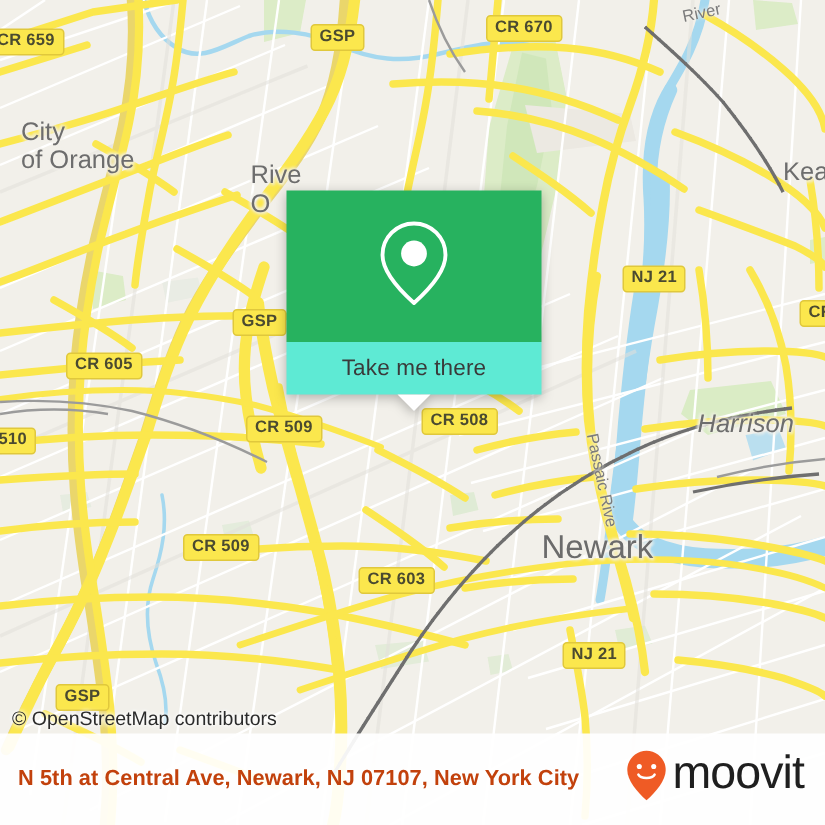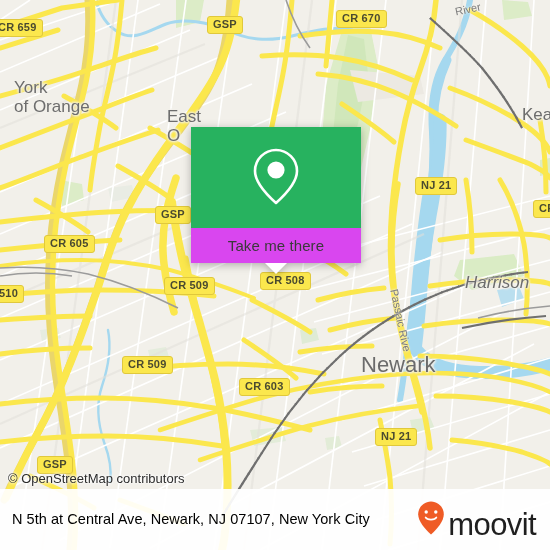--- a/index.html
+++ b/index.html
@@ -86,21 +86,21 @@
     filter: drop-shadow(0 2px 4px rgba(0,0,0,0.28));
   }
   .popup-head {
     background: #27b25f;
     height: 101px;
     display: flex;
     align-items: center;
     justify-content: center;
   }
   .popup-body {
-    background: #d946ef;
+    background: #5eead4;
     height: 35px;
     display: flex;
     align-items: center;
     justify-content: center;
   }
   .popup-cta {
     font-size: 15px;
     color: #3a3a3a;
     letter-spacing: .1px;
   }
@@ -124,28 +124,29 @@
     height: 61px;
     background: rgba(255,255,255,0.92);
     display: flex;
     align-items: center;
     justify-content: space-between;
     box-sizing: border-box;
     padding: 0 14px 0 12px;
   }
   .footer-title {
     font-size: 14.5px;
-    color: #000000;
+    color: #c2410c;
     line-height: 19px;
     max-width: 390px;
     letter-spacing: .05px;
+    font-weight: bold;
   }
   .brand {
     display: flex;
-    align-items: flex-end;
+    align-items: flex-start;
     gap: 3px;
     flex: none;
   }
   .brand-word {
     font-size: 31px;
     color: #1f1f1f;
     letter-spacing: -0.6px;
     line-height: 31px;
   }
 </style>
@@ -339,41 +340,41 @@
         <path class="rail2" stroke-dasharray="1 5" d="M430 18 C448 34 466 50 482 68 C498 88 512 108 522 128" stroke="#d9d9d9"></path>
         <path class="rail2" d="M220 520 C238 490 256 462 274 434 C294 404 316 378 340 356 C366 332 394 314 424 300 C458 284 494 276 528 272"></path>
         <path class="rail2" stroke-dasharray="1 5" stroke="#cfcfcf" d="M220 520 C238 490 256 462 274 434 C294 404 316 378 340 356 C366 332 394 314 424 300 C458 284 494 276 528 272"></path>
         <path class="rail" d="M0 276 C24 272 48 272 72 276"></path>
         <path class="rail2" d="M462 328 C490 322 518 318 546 316"></path>
         <path class="rail" d="M478 318 C502 312 526 308 550 306"></path>
         <path class="rail" d="M286 0 C292 18 300 34 310 48"></path>
       </g>
     </svg>
 
-    <div class="place mid two-line" style="left:14px; top:78px;">York
+    <div class="place mid two-line" style="left:14px; top:78px;">City
 of Orange</div>
-    <div class="place mid two-line" style="left:167px; top:107px;">East
+    <div class="place mid two-line" style="left:167px; top:107px;">Rive
 O</div>
     <div class="place mid" style="left:522px; top:105px;">Kea</div>
     <div class="place mid" style="left:465px; top:273px;font-style:italic;">Harrison</div>
     <div class="place big" style="left:361px; top:352px;">Newark</div>
 
     <div class="river-label" style="left:455px; top:3px; transform:rotate(-12deg);">River</div>
     <div class="river-label" style="left:400px; top:288px; transform:rotate(78deg); transform-origin:left top;">Passaic Rive</div>
 
     <div class="shield" style="left:-8px;  top:19px;">CR 659</div>
     <div class="shield gsp" style="left:207px; top:16px;">GSP</div>
-    <div class="shield" style="left:336px; top:10px;">CR 670</div>
+    <div class="shield" style="left:324px; top:10px;">CR 670</div>
     <div class="shield" style="left:415px; top:177px;">NJ 21</div>
     <div class="shield" style="left:44px;  top:207px;margin-top:28px;">CR 605</div>
     <div class="shield gsp" style="left:155px; top:206px;">GSP</div>
     <div class="shield" style="left:533px; top:200px;">CR</div>
     <div class="shield" style="left:-7px;  top:285px;">510</div>
     <div class="shield" style="left:164px; top:277px;">CR 509</div>
-    <div class="shield" style="left:260px; top:272px;">CR 508</div>
+    <div class="shield" style="left:281px; top:272px;">CR 508</div>
     <div class="shield" style="left:122px; top:356px;">CR 509</div>
     <div class="shield" style="left:239px; top:378px;">CR 603</div>
     <div class="shield" style="left:375px; top:428px;">NJ 21</div>
     <div class="shield gsp" style="left:37px;  top:456px;">GSP</div>
 
     <div class="attribution">© OpenStreetMap contributors</div>
 
     <div class="popup">
       <div class="popup-head">
         <span>

